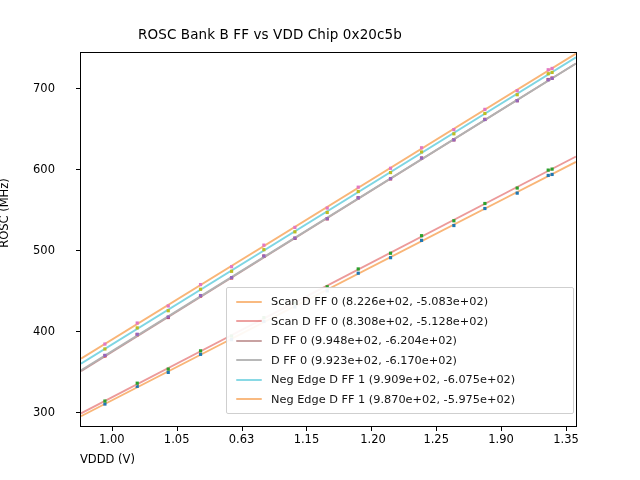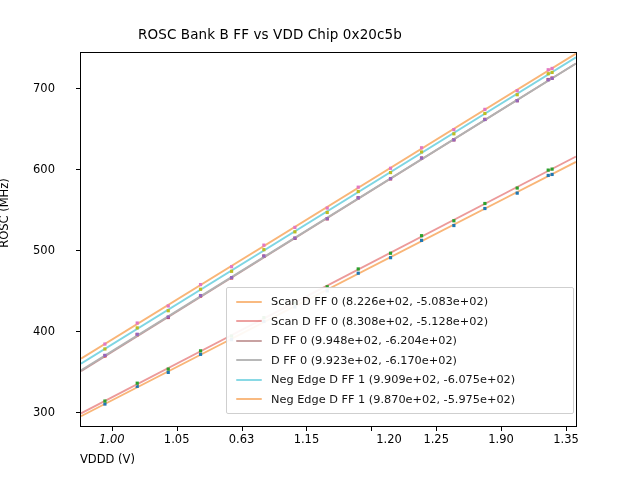--- a/index.html
+++ b/index.html
@@ -113,25 +113,25 @@
   <div id="ytick-marks">
       <div class="ytick-mark" style="top: 412.39px;"></div>
       <div class="ytick-mark" style="top: 331.221px;"></div>
       <div class="ytick-mark" style="top: 250.052px;"></div>
       <div class="ytick-mark" style="top: 168.883px;"></div>
       <div class="ytick-mark" style="top: 87.7143px;"></div>
     </div>
 
   <div id="xlabel">VDDD (V)</div>
   <div id="xtick-labels">
-      <div class="xtick-label" style="left: 111.792px; font-style: italic;">1.00</div>
+      <div class="xtick-label" style="left: 111.792px;">1.00</div>
       <div class="xtick-label" style="left: 176.675px; text-align: center;">1.05</div>
       <div class="xtick-label" style="left: 241.557px;">0.63</div>
       <div class="xtick-label" style="left: 306.44px;">1.15</div>
-      <div class="xtick-label" style="left: 389px;">1.20</div>
+      <div class="xtick-label" style="left: 373px;">1.20</div>
       <div class="xtick-label" style="left: 436.205px;">1.25</div>
       <div class="xtick-label" style="left: 501.087px;">1.90</div>
       <div class="xtick-label" style="left: 565.97px;">1.35</div>
     </div>
   <div id="xtick-marks">
       <div class="xtick-mark" style="left: 111.792px;"></div>
       <div class="xtick-mark" style="left: 176.675px;"></div>
       <div class="xtick-mark" style="left: 241.557px;"></div>
       <div class="xtick-mark" style="left: 306.44px;"></div>
       <div class="xtick-mark" style="left: 371.322px;"></div>

